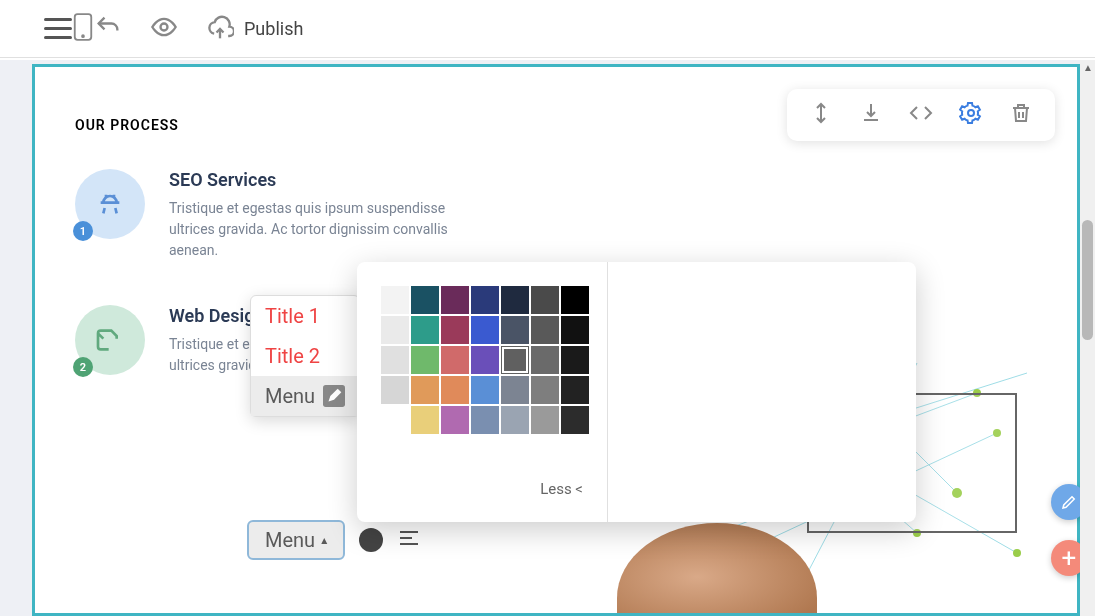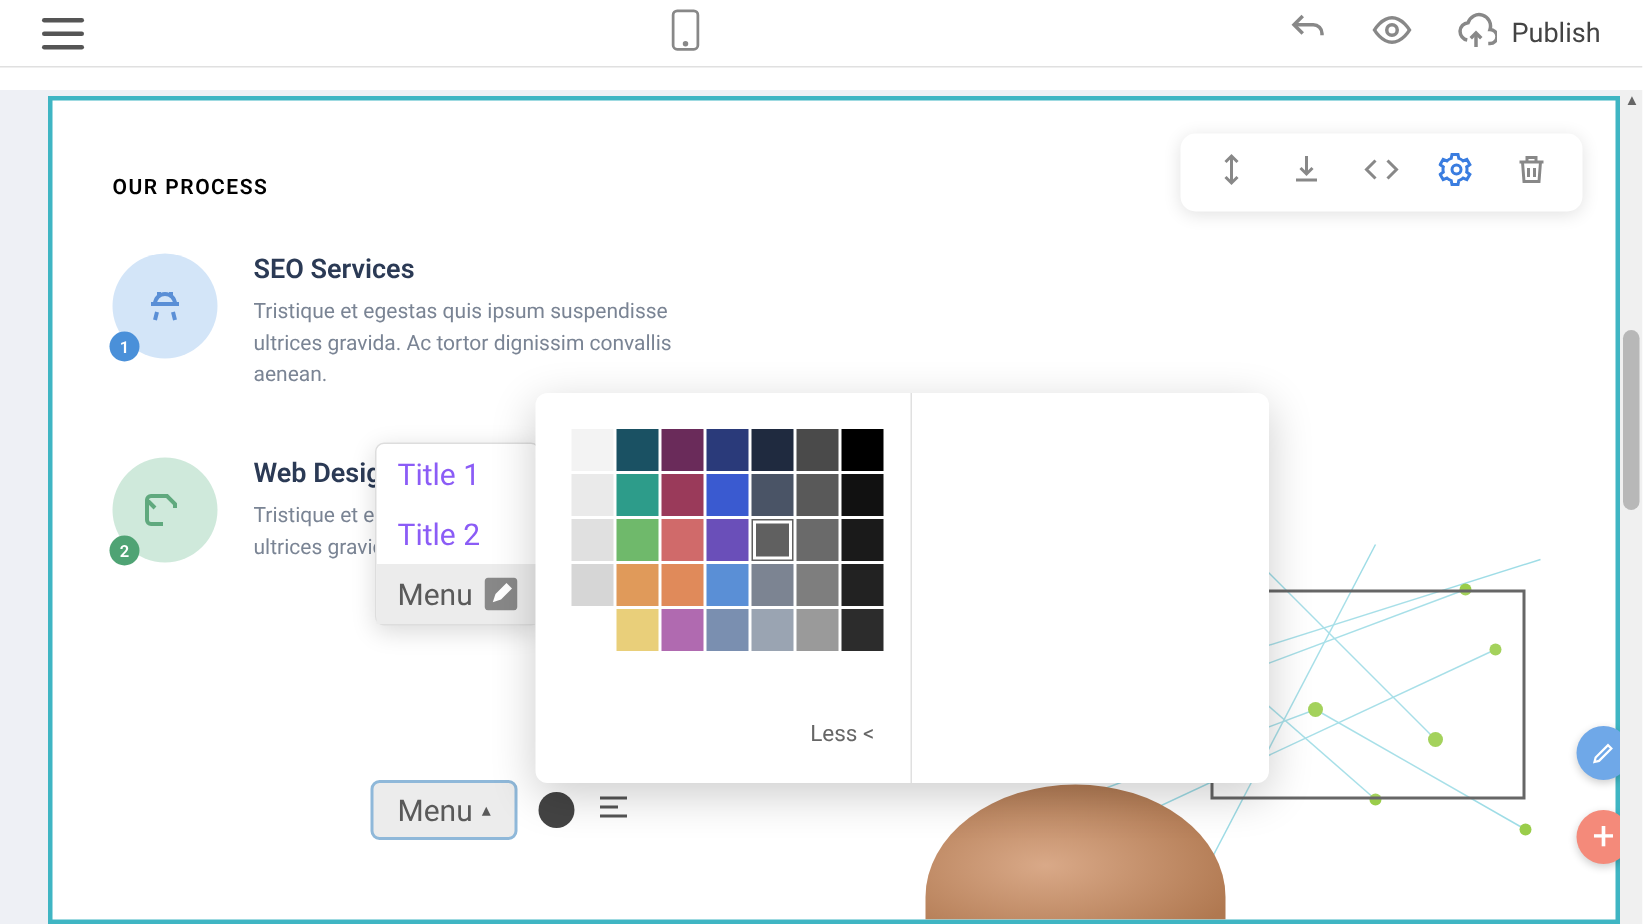--- a/index.html
+++ b/index.html
@@ -1,19 +1,19 @@
 <!DOCTYPE html>
 <html><head>
 <meta charset="utf-8">
 <style>
 * { margin:0; padding:0; box-sizing:border-box; font-family:-apple-system,BlinkMacSystemFont,"Segoe UI",Roboto,sans-serif; }
 body { width:1095px; height:616px; overflow:hidden; background:#fff; position:relative; }
 
 
-.topbar { height:45px; border-bottom:1px solid #e0e0e0; display:flex; align-items:center; padding:0 28px; justify-content:space-between; }
+.topbar { height:58px; border-bottom:1px solid #e0e0e0; display:flex; align-items:center; padding:0 44px; justify-content:flex-start; }
 .topbar-left, .topbar-right { display:flex; align-items:center; gap:28px; }
 .hamburger { display:flex; flex-direction:column; gap:6px; cursor:pointer; }
 .hamburger span { width:28px; height:3px; background:#555; border-radius:2px; }
 .device-icon svg { width:22px; height:30px; stroke:#888; fill:none; stroke-width:2; }
 .topbar-icon svg { width:28px; height:28px; stroke:#888; fill:none; stroke-width:2; }
 .publish-btn { display:flex; align-items:center; gap:10px; cursor:pointer; }
 .publish-btn span { font-size:18px; color:#444; }
 
 
 .canvas-wrap { position:absolute; top:60px; left:0; right:15px; bottom:0; background:#eef0f5; padding:4px 0 0 32px; }
@@ -39,33 +39,33 @@
 .hand { position:absolute; left:0; bottom:0; width:200px; height:90px; background:radial-gradient(ellipse at 40% 60%,#d9a988 0%,#b07850 80%); border-radius:60% 60% 0 0 / 100% 100% 0 0; }
 .hero-rect { position:absolute; top:60px; right:40px; width:210px; height:140px; border:2px solid #666; background:rgba(255,255,255,0.1); }
 
 
 .el-toolbar { position:absolute; top:22px; right:22px; background:#fff; border-radius:10px; box-shadow:0 2px 12px rgba(0,0,0,0.12); display:flex; gap:26px; padding:12px 22px; align-items:center; }
 .el-toolbar .tb-icon svg { width:24px; height:24px; stroke:#888; fill:none; stroke-width:2; }
 .el-toolbar .tb-icon.active svg { stroke:#3a7de0; }
 
 
 .text-menu { position:absolute; left:250px; top:295px; background:#fff; border:1px solid #ddd; border-radius:6px; box-shadow:0 4px 16px rgba(0,0,0,0.15); width:110px; z-index:40; }
-.text-menu .tm-item { padding:8px 14px; font-size:20px; color:#8b5cf6; cursor:pointer; }
+.text-menu .tm-item { padding:8px 14px; font-size:20px; color:#ef4444; cursor:pointer; }
 .text-menu .tm-menu { padding:8px 14px; font-size:20px; color:#5a5a5a; background:#ececec; display:flex; align-items:center; justify-content:space-between; cursor:pointer; }
 .tm-menu .pencil { width:22px; height:22px; }
 
 
 .fmt-bar { position:absolute; left:247px; top:520px; display:flex; align-items:center; gap:14px; z-index:35; }
 .fmt-menu-btn { border:2px solid #8fb8d9; background:#ececec; border-radius:6px; padding:6px 16px; font-size:20px; color:#5a5a5a; display:flex; align-items:center; gap:6px; cursor:pointer; }
 .fmt-menu-btn .caret { font-size:12px; }
 .fmt-circle { width:24px; height:24px; border-radius:50%; background:#444; cursor:pointer; }
 .fmt-align svg { width:24px; height:24px; stroke:#555; fill:none; stroke-width:2; }
 
 
-.color-pop { position:absolute; left:357px; top:262px; width:489px; height:260px; background:#fff; border-radius:8px; box-shadow:0 8px 30px rgba(0,0,0,0.2); display:flex; z-index:50; }
+.color-pop { position:absolute; left:357px; top:262px; width:559px; height:260px; background:#fff; border-radius:8px; box-shadow:0 8px 30px rgba(0,0,0,0.2); display:flex; z-index:50; }
 .cp-left { width:250px; padding:24px; display:flex; flex-direction:column; }
 .swatches { display:grid; grid-template-columns:repeat(7,28px); grid-auto-rows:28px; gap:2px; }
 .sw { width:28px; height:28px; cursor:pointer; }
 .sw.sel { outline:2px solid #fff; outline-offset:-3px; box-shadow:0 0 0 1px #fff; }
 .less { margin-top:auto; text-align:right; color:#666; font-size:15px; cursor:pointer; }
 .cp-div { width:1px; background:#e0e0e0; }
 .cp-right { flex:1; padding:24px; display:flex; flex-direction:column; gap:14px; }
 .gradient-wrap { display:flex; gap:6px; height:160px; }
 .sat-box { flex:1; position:relative; background:linear-gradient(to top,#000,transparent),linear-gradient(to right,#fff,#f00); cursor:crosshair; }
 .sat-cursor { position:absolute; width:10px; height:10px; border:2px solid #fff; border-radius:50%; left:-2px; top:96px; box-shadow:0 0 2px rgba(0,0,0,0.5); }

